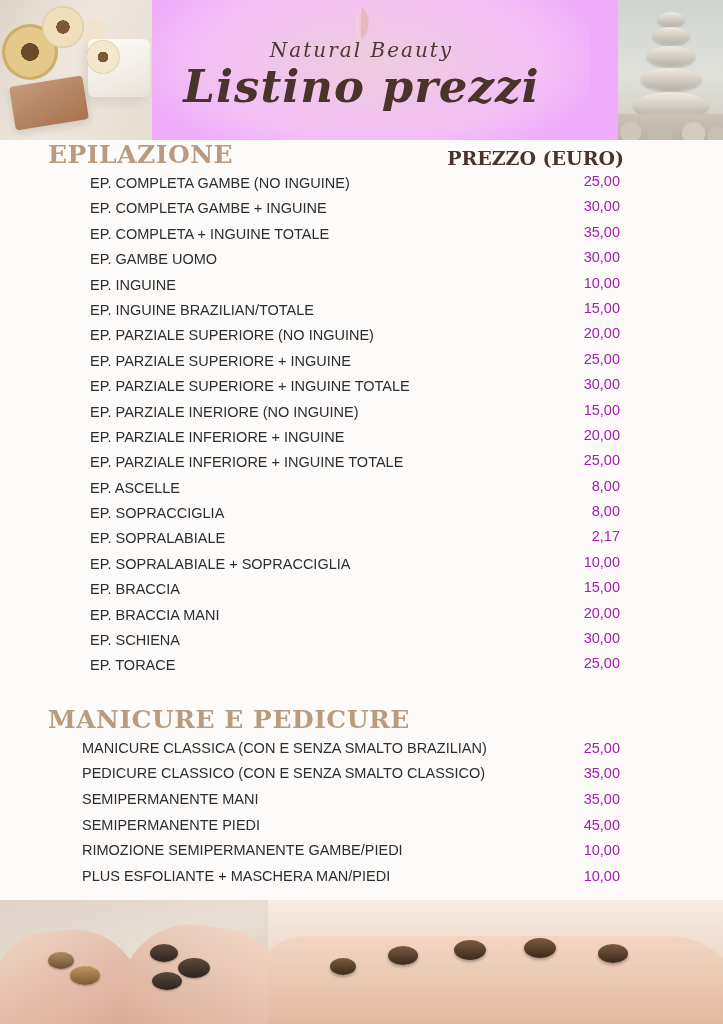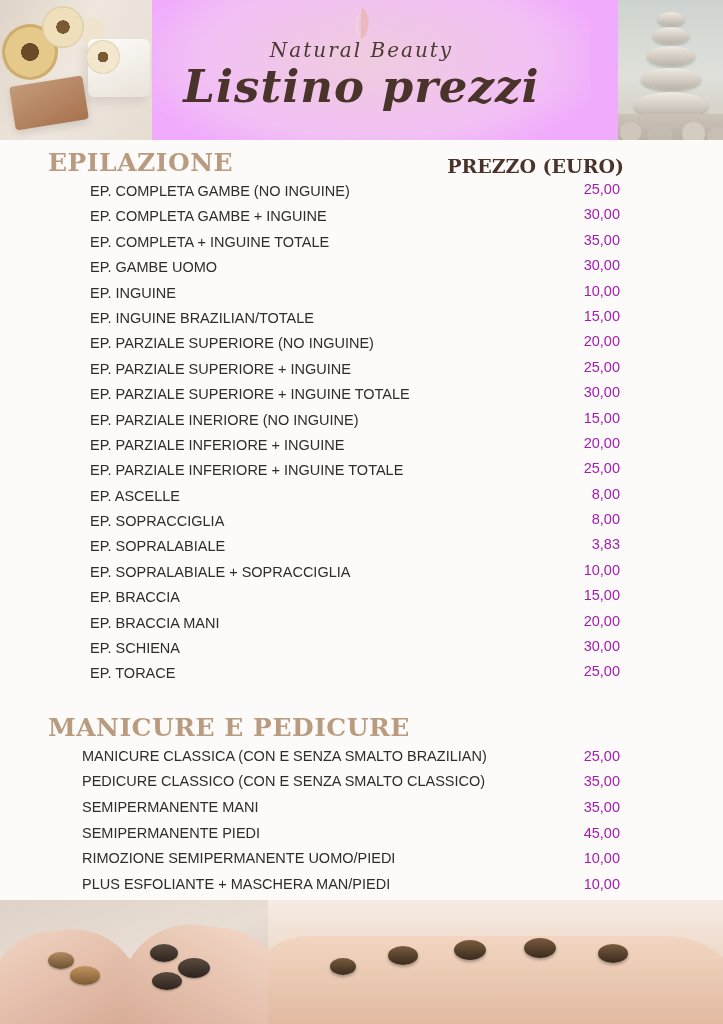--- a/index.html
+++ b/index.html
@@ -129,21 +129,21 @@
     font-style: italic;
     font-weight: bold;
     font-size: 45px;
     color: #4a332b;
     letter-spacing: 1px;
   }
 
   
   .sheet {
     position: absolute;
-    left: 0; top: 148px;
+    left: 0; top: 140px;
     width: 638px;
     height: 760px;
     background: #fdfbfa;
   }
   .section {
     position: relative;
   }
   .section-head {
     display: flex;
     align-items: flex-end;
@@ -341,21 +341,21 @@
       <div class="row">
           <span class="svc">EP. ASCELLE</span>
           <span class="amt">8,00</span>
         </div>
       <div class="row">
           <span class="svc">EP. SOPRACCIGLIA</span>
           <span class="amt">8,00</span>
         </div>
       <div class="row">
           <span class="svc">EP. SOPRALABIALE</span>
-          <span class="amt">3,83</span>
+          <span class="amt">2,17</span>
         </div>
       <div class="row">
           <span class="svc">EP. SOPRALABIALE + SOPRACCIGLIA</span>
           <span class="amt">10,00</span>
         </div>
       <div class="row">
           <span class="svc">EP. BRACCIA</span>
           <span class="amt">15,00</span>
         </div>
       <div class="row">
@@ -390,21 +390,21 @@
         </div>
       <div class="row mani-left">
           <span class="svc">SEMIPERMANENTE MANI</span>
           <span class="amt">35,00</span>
         </div>
       <div class="row mani-left">
           <span class="svc">SEMIPERMANENTE PIEDI</span>
           <span class="amt">45,00</span>
         </div>
       <div class="row mani-left">
-          <span class="svc">RIMOZIONE SEMIPERMANENTE UOMO/PIEDI</span>
+          <span class="svc">RIMOZIONE SEMIPERMANENTE GAMBE/PIEDI</span>
           <span class="amt">10,00</span>
         </div>
       <div class="row mani-left">
           <span class="svc">PLUS ESFOLIANTE + MASCHERA MAN/PIEDI</span>
           <span class="amt">10,00</span>
         </div>
     </div>
   </div>
 </div>
 

